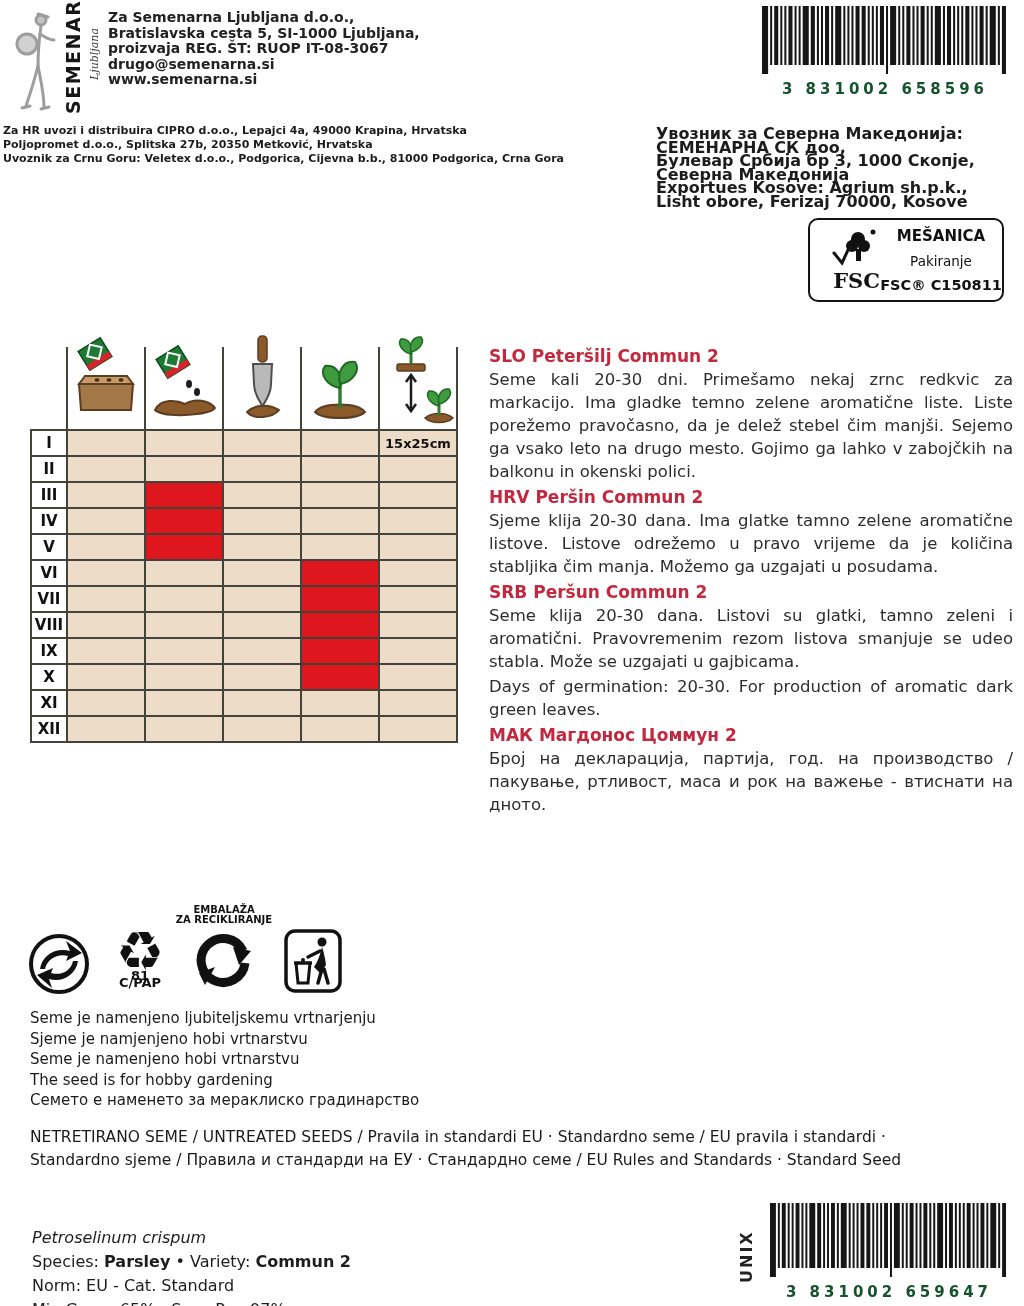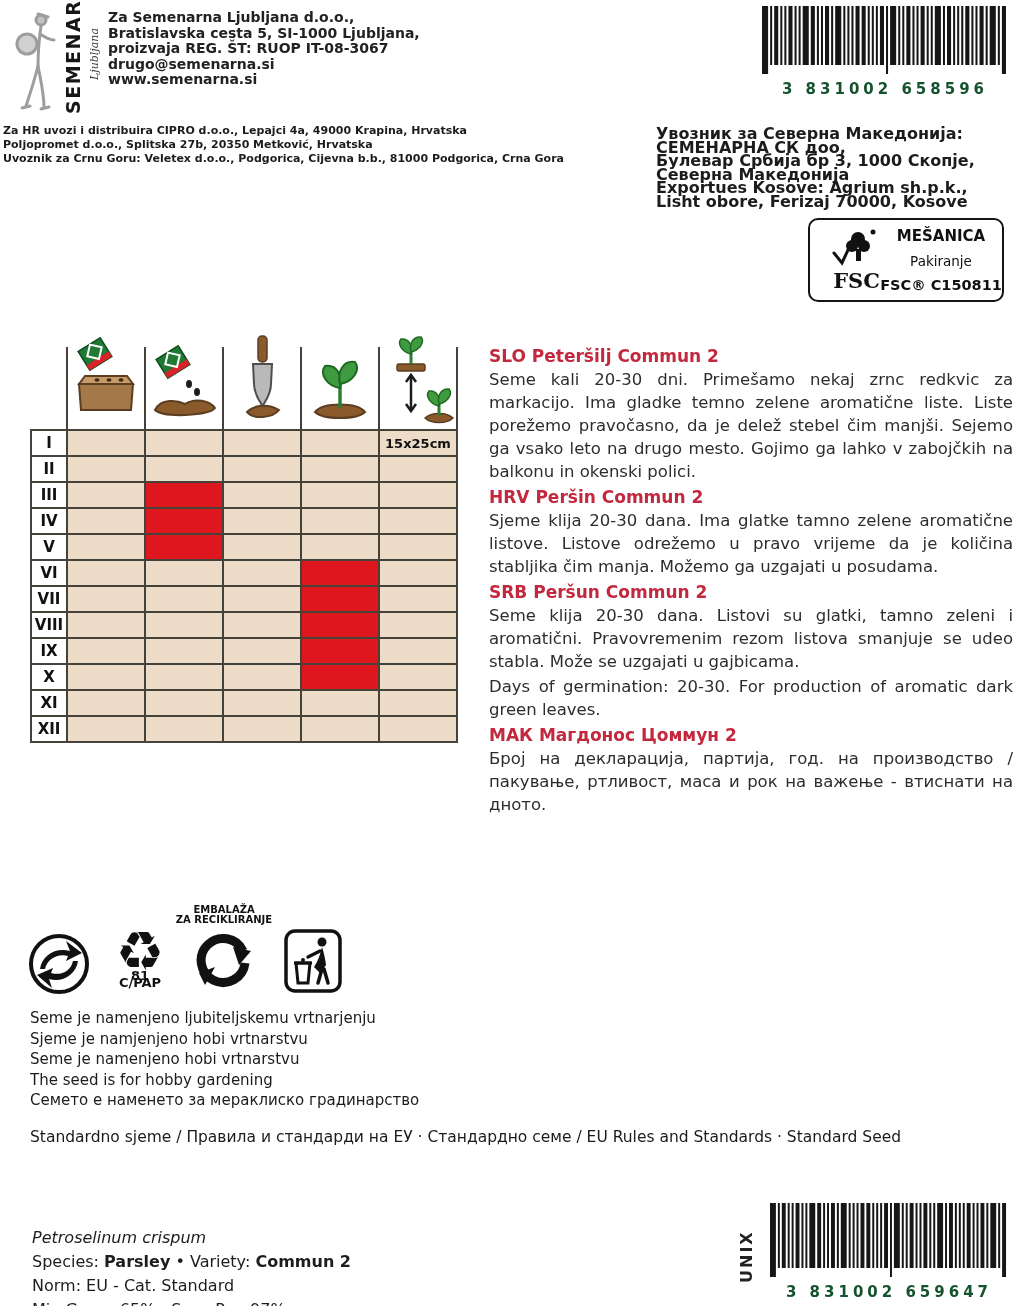--- a/index.html
+++ b/index.html
@@ -381,20 +381,21 @@
 
   <div class="hobby">
       <div>Seme je namenjeno ljubiteljskemu vrtnarjenju</div>
       <div>Sjeme je namjenjeno hobi vrtnarstvu</div>
       <div>Seme je namenjeno hobi vrtnarstvu</div>
       <div>The seed is for hobby gardening</div>
       <div>Семето е наменето за мераклиско градинарство</div>
     </div>
 
   <div class="untreated">
+      <div>NETRETIRANO SEME / UNTREATED SEEDS / Pravila in standardi EU · Standardno seme / EU pravila i standardi ·</div>
       <div>Standardno sjeme / Правила и стандарди на ЕУ · Стандардно семе / EU Rules and Standards · Standard Seed</div>
     </div>
 
   <div class="product">
     <div class="latin">Petroselinum crispum</div>
     <div>
       <span>Species:</span>
       <span class="b">Parsley</span>
       <span>•</span>
       <span>Variety:</span>

